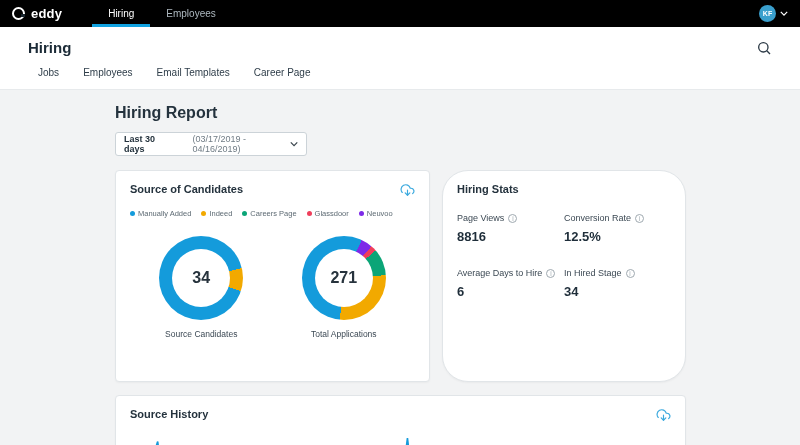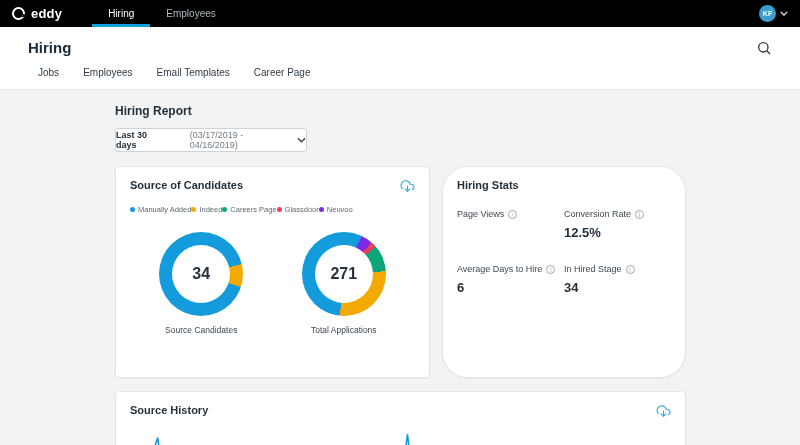--- a/index.html
+++ b/index.html
@@ -25,39 +25,39 @@
 
   
   .header { background:#fff; padding:12px 28px 0 28px; border-bottom:1px solid #e7eaec; }
   .header-top { display:flex; align-items:center; justify-content:space-between; }
   .page-title { font-size:15px; font-weight:bold; color:#1c2b37; }
   .tabs { display:flex; gap:24px; margin:11px 0 0 10px; padding-bottom:11px; }
   .tab { font-size:10px; color:#2e3d49; cursor:pointer; }
 
   
   .content { padding:14px 114px 0 115px; }
-  .report-title { font-size:12px; font-weight:bold; color:#24323d; margin-bottom:10px; }
+  .report-title { font-size:16px; font-weight:bold; color:#24323d; margin-bottom:10px; }
   .date-select { width:192px; height:24px; background:#fff; border:1px solid #ccd3d8;
                  border-radius:3px; display:flex; align-items:center; gap:4px;
-                 padding:0 0; font-size:9px; color:#24323d; cursor:pointer; }
+                 padding:0 8px; font-size:9px; color:#24323d; cursor:pointer; }
   .date-bold { font-weight:bold; }
   .date-detail { color:#707c85;margin-left:16px; }
   .date-select svg { margin-left:auto; }
 
   .cards-row { display:flex; gap:12px; margin-top:14px; }
   .card { background:#fff; border:1px solid #e1e5e8; border-radius:4px;
           padding:12px 14px; box-shadow:0 1px 2px rgba(0,0,0,.04); }
   .card-head { display:flex; justify-content:space-between; align-items:flex-start; }
   .card-title { font-size:11px; font-weight:bold; color:#24323d; }
 
   .card-sources { flex:0 0 315px; height:212px;text-align:center; }
   .card-stats { flex:1; height:212px;border-radius:26px; }
 
   
-  .legend { display:flex; margin-top:12px; }
+  .legend { display:flex; gap:10px; margin-top:12px; }
   .legend-item { display:flex; align-items:center; gap:3px; font-size:7.5px; color:#5d6a73; }
   .dot { width:5px; height:5px; border-radius:50%; display:inline-block; }
 
   
   .donuts { display:flex; justify-content:space-around; margin-top:18px; }
   .donut-wrap { display:flex; flex-direction:column; align-items:center; gap:9px; width:130px; }
   .donut { width:84px; height:84px; border-radius:50%; position:relative; }
   .donut-hole { position:absolute; inset:13px; background:#fff; border-radius:50%;
                 display:flex; align-items:center; justify-content:center;
                 font-size:16px; font-weight:bold; color:#27333d; }
@@ -181,20 +181,21 @@
     <div class="card card-stats">
       <div class="card-head">
         <div class="card-title">Hiring Stats</div>
       </div>
       <div class="stats">
         <div>
           <div class="stat-label">
             <span>Page Views</span>
             <span class="info"></span>
           </div>
+          <div class="stat-value">8816</div>
         </div>
         <div>
           <div class="stat-label">
             <span>Conversion Rate</span>
             <span class="info"></span>
           </div>
           <div class="stat-value">12.5%</div>
         </div>
         <div>
           <div class="stat-label">

